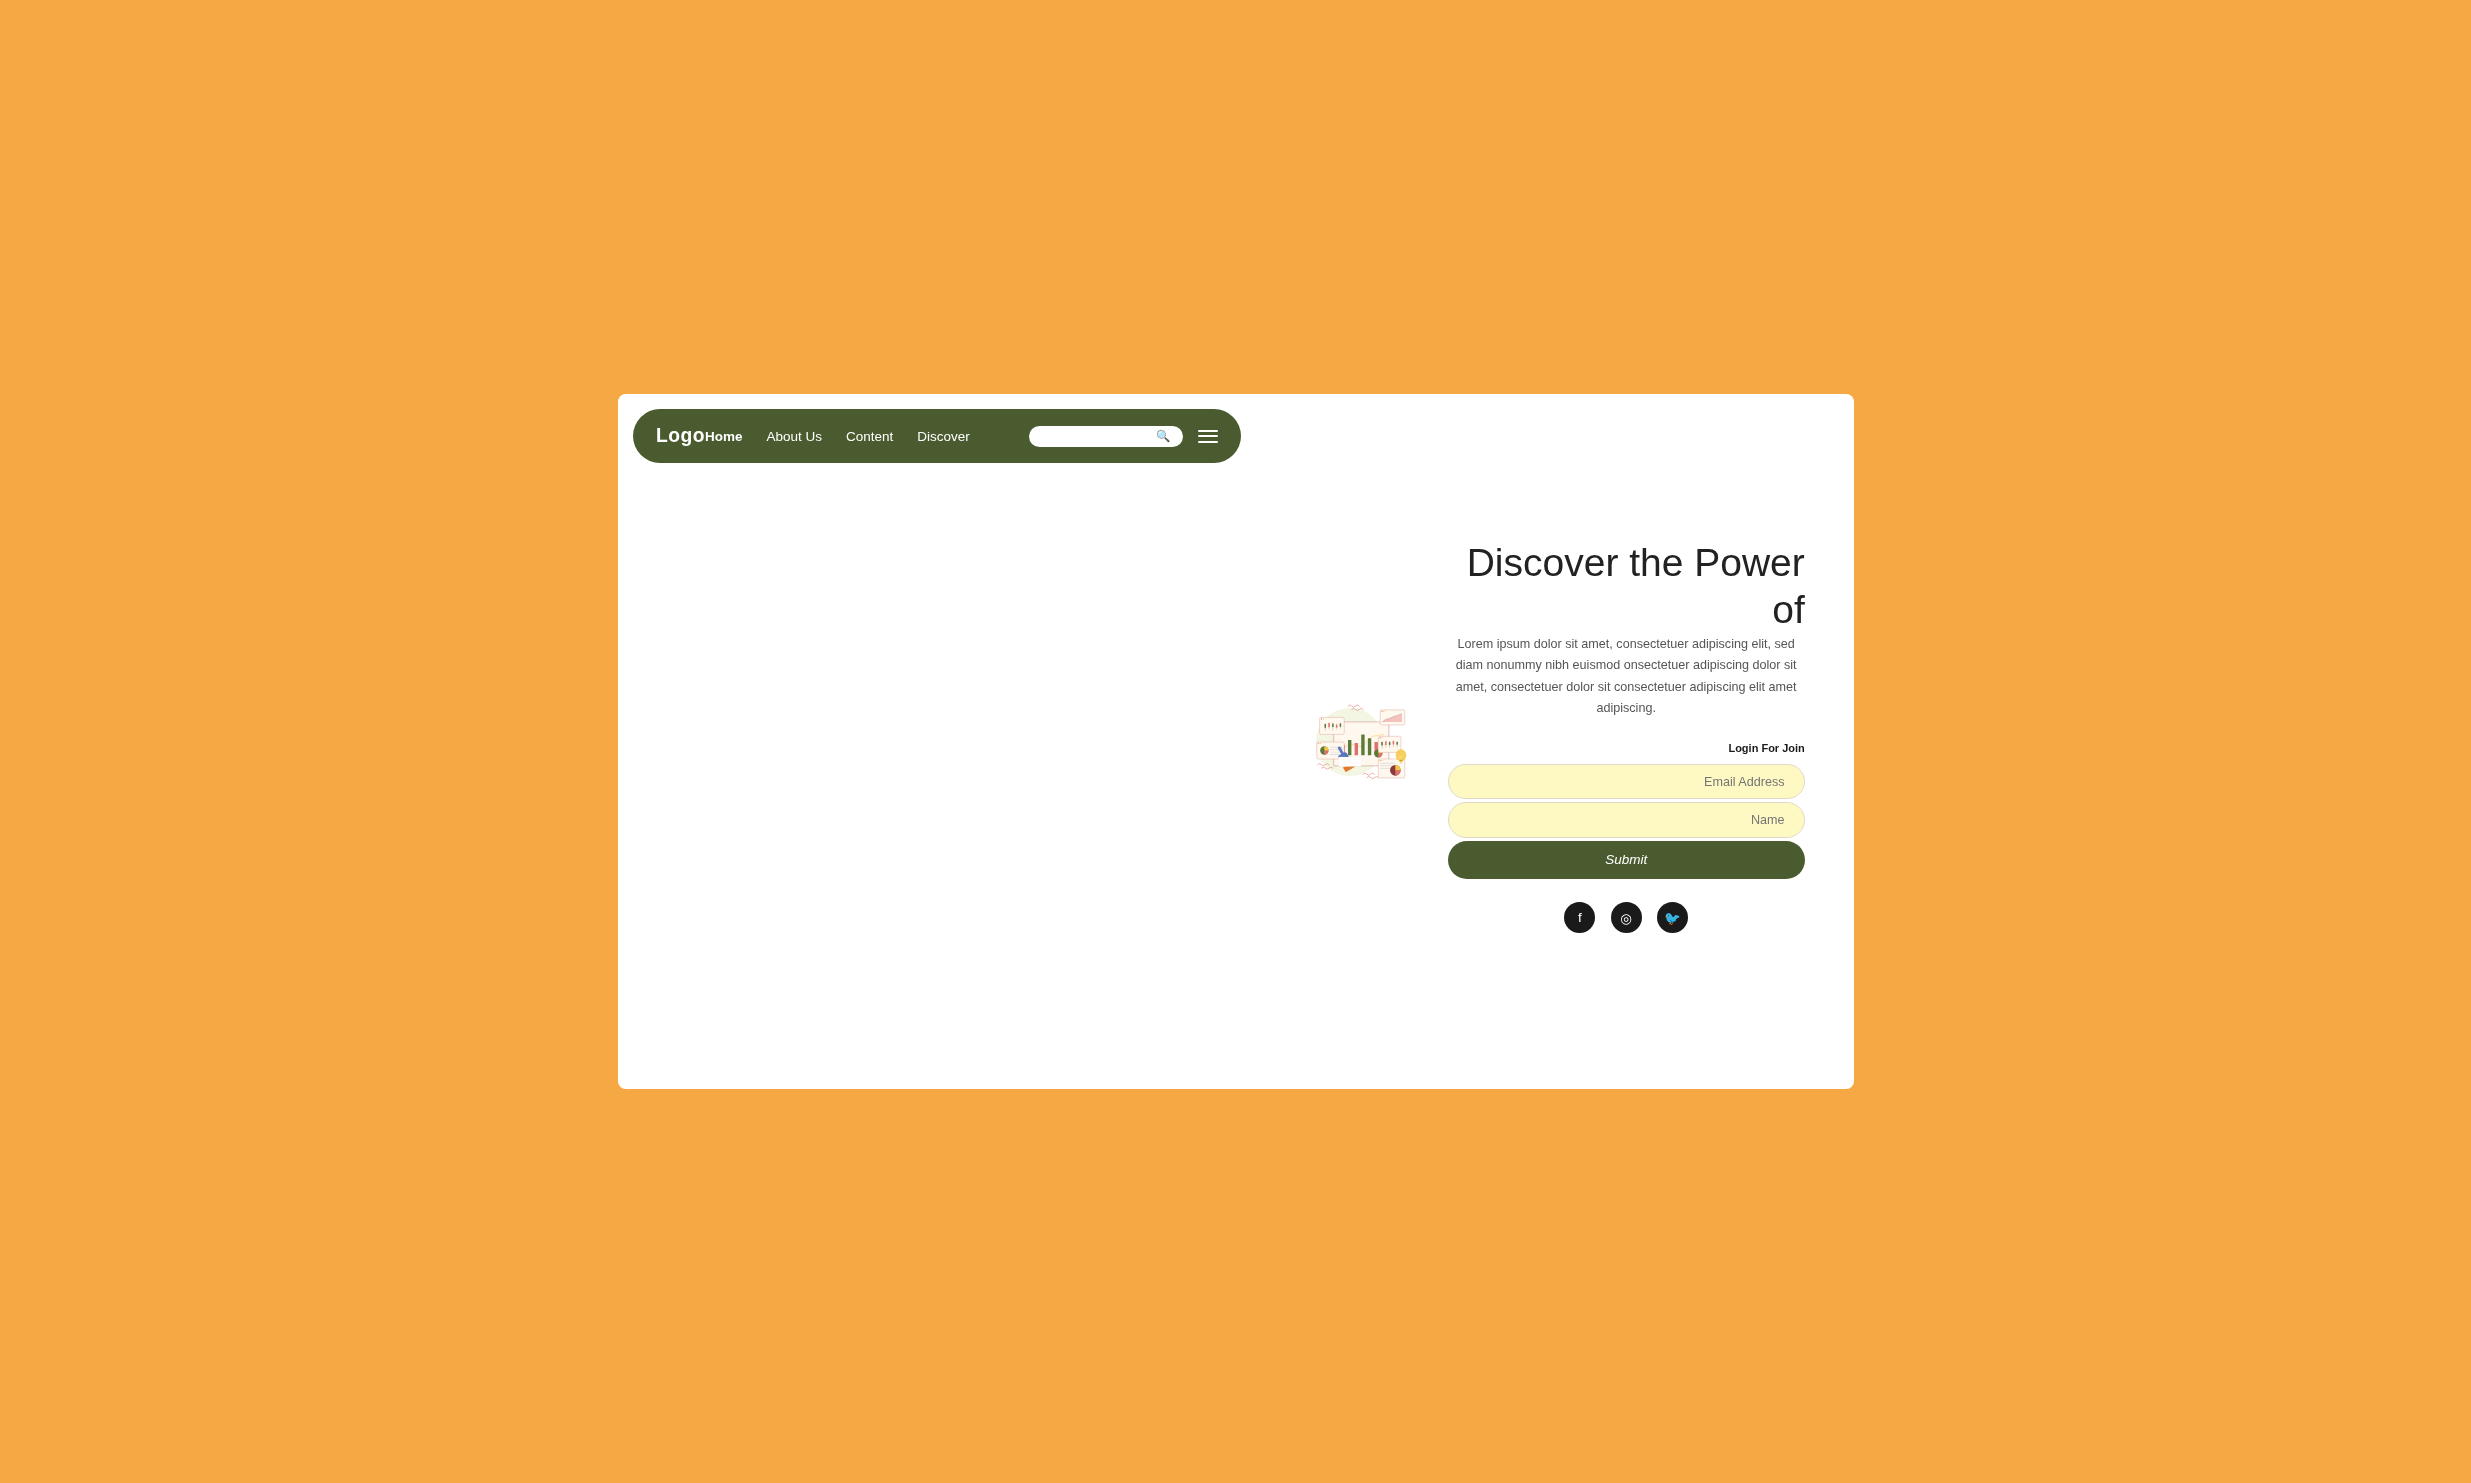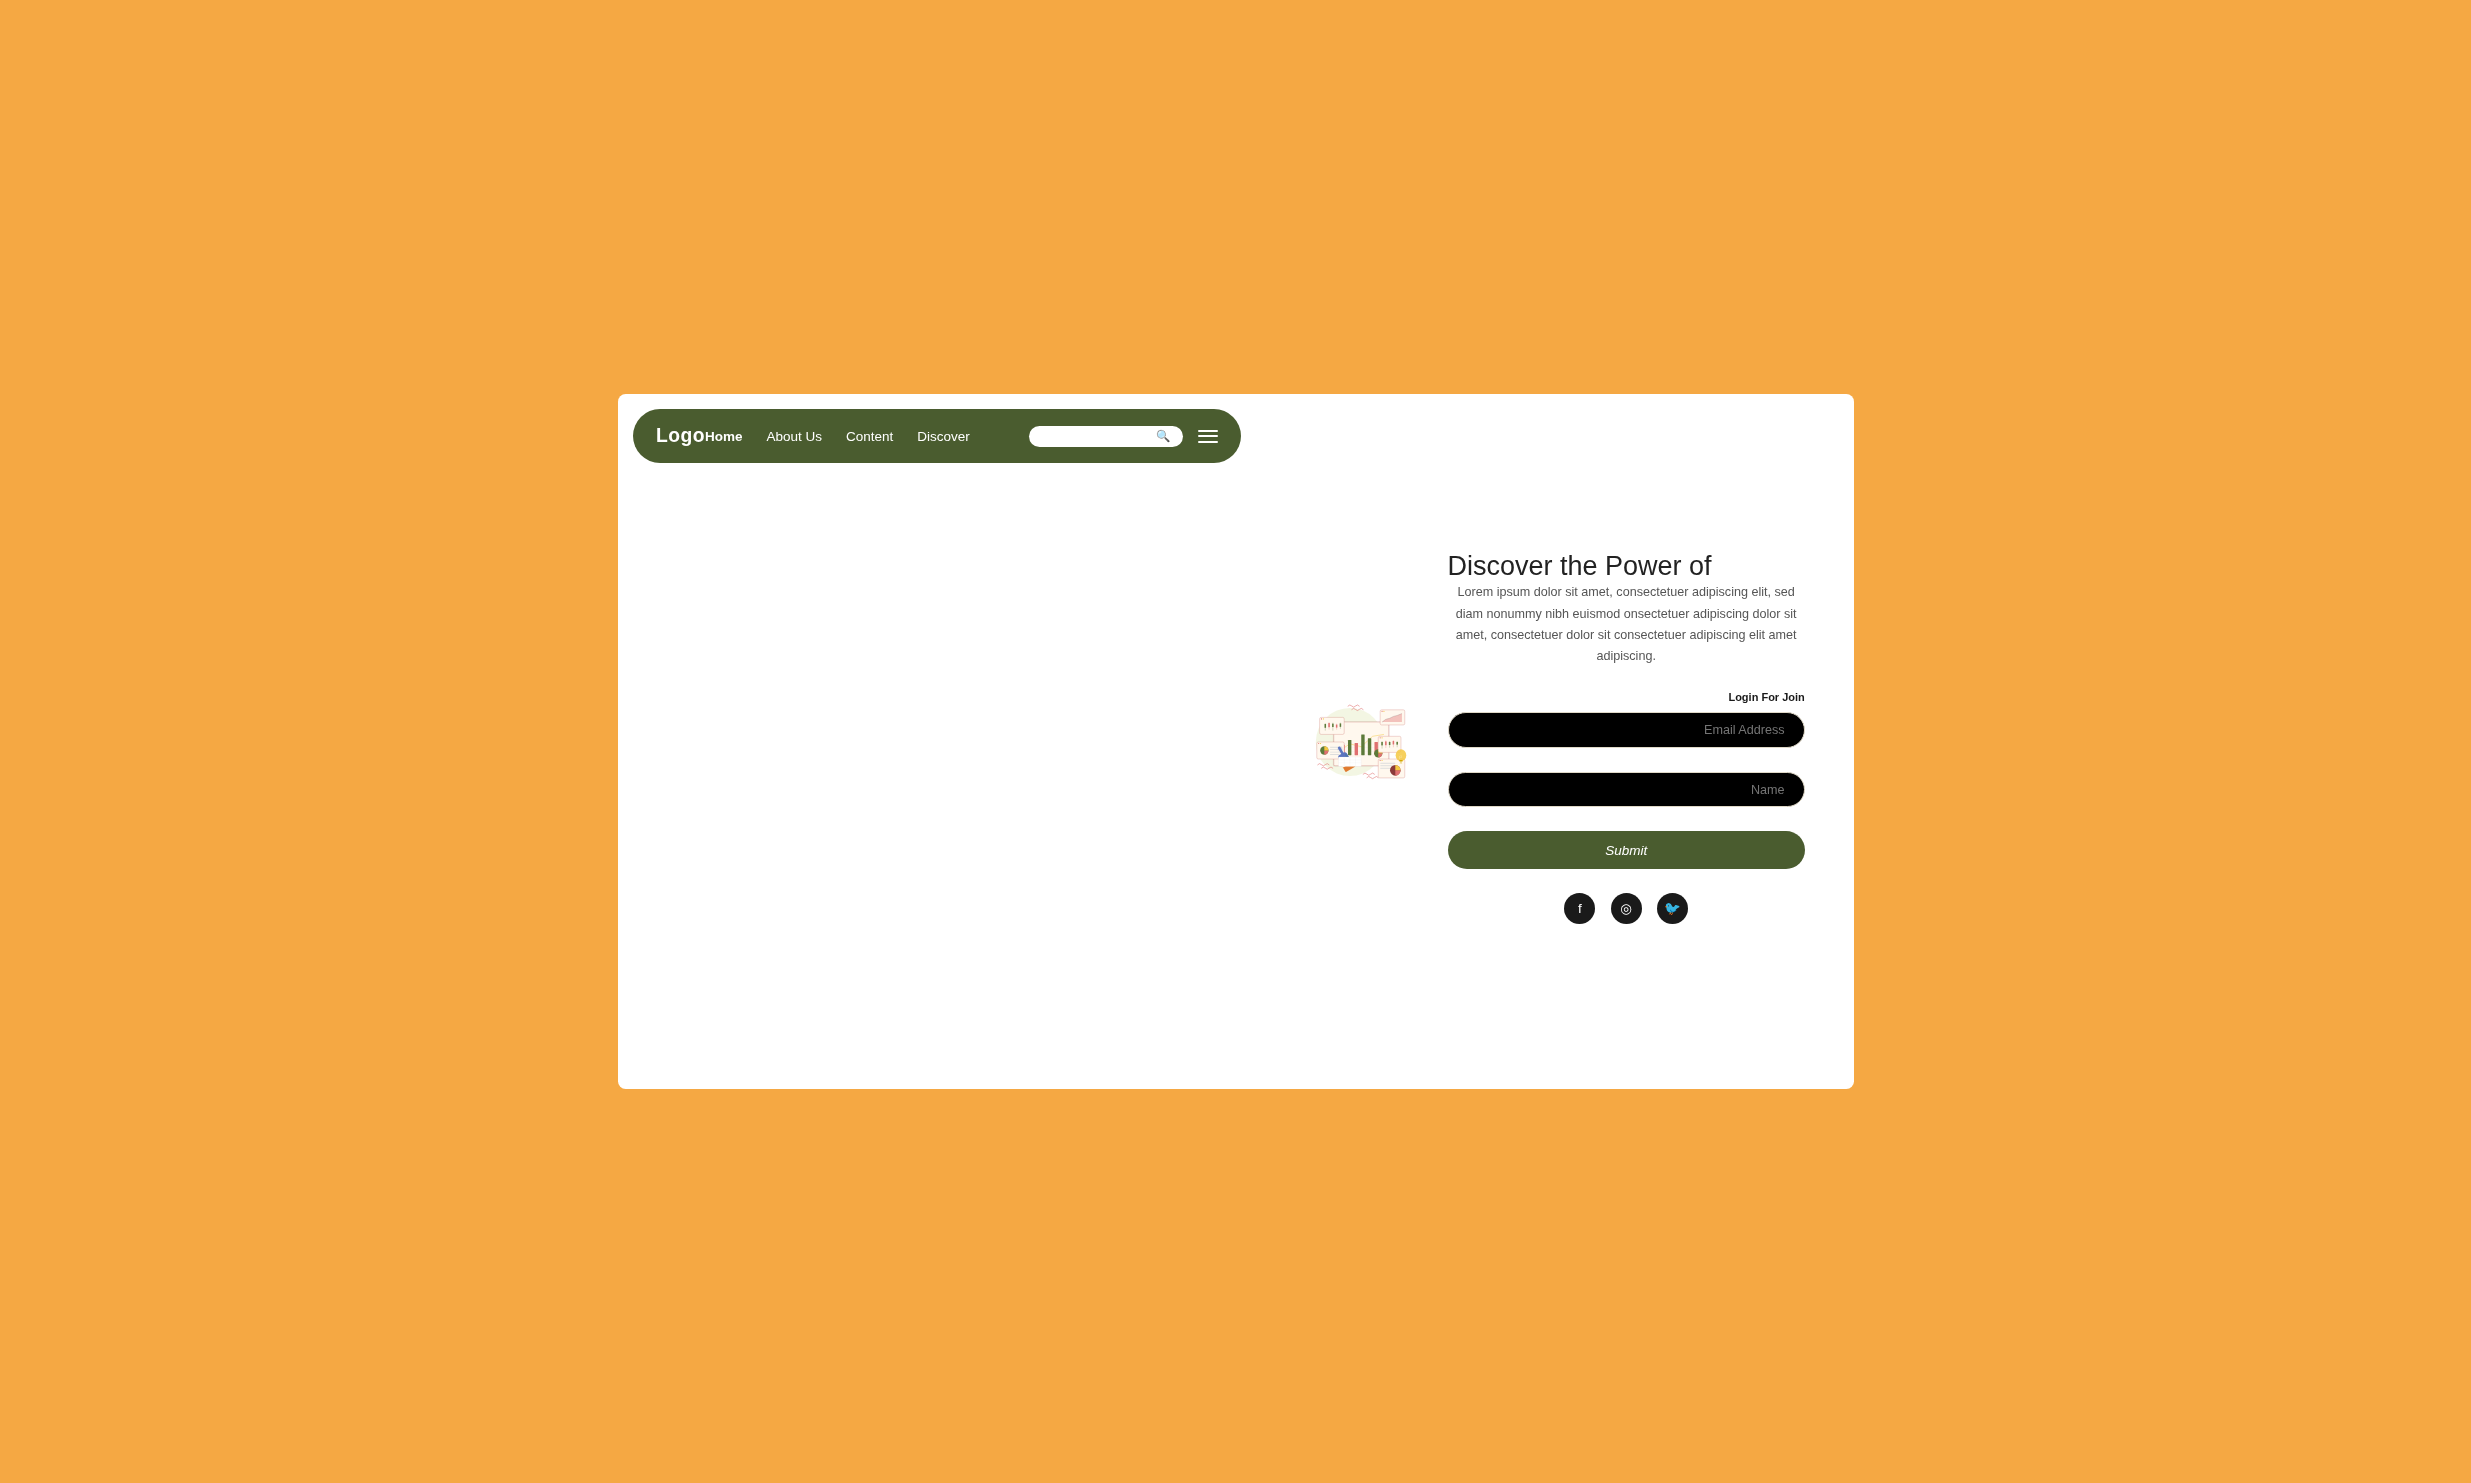--- a/index.html
+++ b/index.html
@@ -109,24 +109,25 @@
     
     .right-side {
       flex: 0 0 406px;
       display: flex;
       flex-direction: column;
       justify-content: center;
       padding-left: 39px;
       padding-right: 9.7px;
     }
     .hero-title-light {
-      font-size: 27px;
+      font-size: 39px;
       font-weight: 400;
       color: #222;
       line-height: 1.2;
+      text-align: right;
     }
     .hero-title-bold {
       font-size: 46px;
       font-weight: 900;
       color: #1a1a1a;
       line-height: 1.1;
       text-align: right;
       margin-bottom: 19.3px;
     }
     .hero-description {
@@ -144,22 +145,22 @@
       margin-bottom: 9.7px;
     }
     .form-input {
       width: 100%;
       border: 1.4px solid #e0d9c8;
       border-radius: 19.3px;
       padding: 9.7px 19.3px;
       font-size: 12.6px;
       color: #888;
       outline: none;
-      margin-bottom: 24px;
-      background: #000000;
+      margin-bottom: 3px;
+      background: #fef9c3;
       text-align: right;
     }
     .submit-btn {
       width: 100%;
       background: #4A5C2F;
       color: white;
       border: none;
       border-radius: 19.3px;
       padding: 11.6px;
       font-size: 13.5px;

